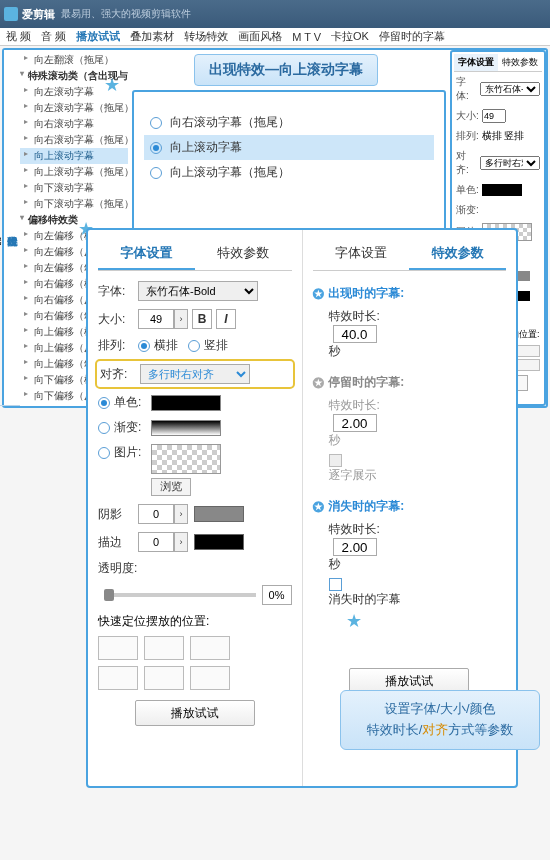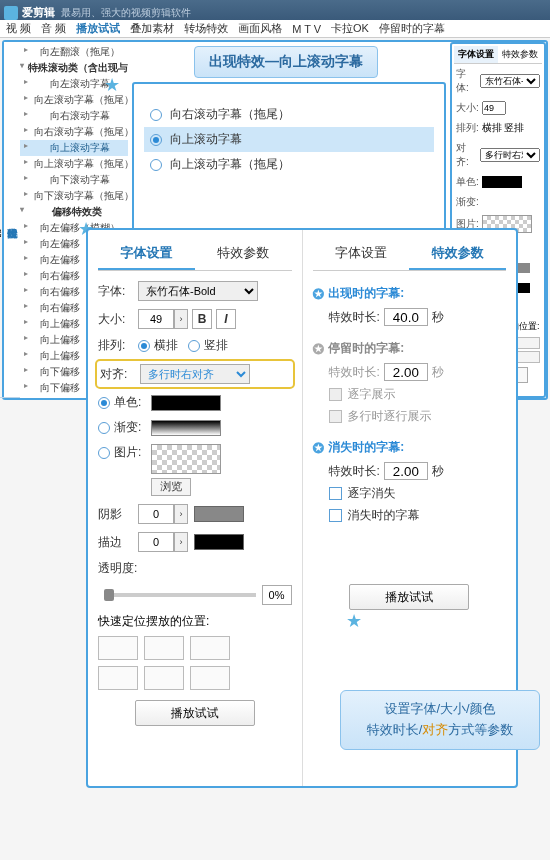--- a/index.html
+++ b/index.html
@@ -1,32 +1,32 @@
 <!DOCTYPE html>
 <html><head>
 <meta charset="utf-8">
 <style>
 * { margin: 0; padding: 0; box-sizing: border-box; font-family: "Microsoft YaHei", sans-serif; }
 body { width: 550px; height: 860px; background: #f5f5f5; position: relative; overflow: hidden; font-size: 11px; }
 
-.titlebar { height: 20px; background: linear-gradient(#4a6b8a,#3a5a7a); color: #fff; display: flex; align-items: flex-end; padding: 0 4px; }
+.titlebar { height: 28px; background: linear-gradient(#4a6b8a,#3a5a7a); color: #fff; display: flex; align-items: center; padding: 0 4px; }
 .titlebar .logo { width: 14px; height: 14px; background: #5bb3e0; border-radius: 2px; margin-right: 4px; }
 .titlebar .title { font-size: 11px; font-weight: bold; }
 .titlebar .sub { font-size: 10px; color: #bcd; margin-left: 6px; }
 
 .menubar { height: 18px; background: #fff; border-bottom: 1px solid #ccc; display: flex; align-items: center; padding: 0 6px; gap: 10px; font-size: 11px; color: #333; }
 .menubar span { cursor: pointer; }
 
 .main-wrap { display: flex; height: 360px; border: 2px solid #4aa3e0; border-radius: 3px; margin: 2px; background: #fff; }
 
 .side-tabs { width: 16px; background: linear-gradient(#e8f2fb,#d4e8f7); display: flex; flex-direction: column; writing-mode: vertical-rl; font-size: 10px; }
 .side-tabs .st { padding: 6px 1px; border-bottom: 1px solid #bcd4e8; text-align: center; cursor: pointer; }
 .side-tabs .st.active { background: #fff; color: #2577b5; font-weight: bold; }
 
-.tree { width: 108px; background: #fff; overflow: hidden; font-size: 10px; color: #444; padding: 2px 0; text-align: center; }
+.tree { width: 108px; background: #fff; overflow: hidden; font-size: 10px; color: #444; padding: 2px 0; }
 .tree .node { padding: 1px 2px 1px 14px; position: relative; white-space: nowrap; cursor: pointer; }
 .tree .node::before { content: "▸"; position: absolute; left: 4px; color: #888; font-size: 8px; }
 .tree .node.sel { background: #cde6f9; color: #1a5a8a; }
 .tree .cat { font-weight: bold; color: #333; padding-left: 8px; }
 .tree .cat::before { content: "▾"; left: 0; }
 
 .center { flex: 1; border: 2px solid #4aa3e0; border-radius: 3px; margin: 40px 4px 4px 4px; background: #fff; padding: 10px; position: relative; }
 .callout1 { position: absolute; top: -38px; left: 60px; background: linear-gradient(#e4f1fc,#c9e3f8); border: 1px solid #8ac2ec; border-radius: 4px; padding: 6px 14px; color: #2b6aa0; font-size: 14px; font-weight: bold; }
 .radio-list { margin-top: 8px; }
 .radio-list .rrow { display: flex; align-items: center; padding: 4px 6px; font-size: 12px; color: #333; }
@@ -73,21 +73,21 @@
 .frow .pct { width: 30px; text-align: center; border: 1px solid #aaa; height: 18px; font-size: 11px; }
 
 .posgrid { display: grid; grid-template-columns: repeat(3,40px); grid-template-rows: repeat(2,24px); gap: 6px; margin-top: 6px; }
 .posgrid div { border: 1px solid #bbb; background: #fafafa; cursor: pointer; }
 
 .section { margin: 14px 0; }
 .section .shdr { display: flex; align-items: center; font-size: 12px; font-weight: bold; color: #2b8ad6; margin-bottom: 6px; }
 .section .shdr .star { color: #4aa3e0; margin-right: 4px; font-size: 14px; }
 .section.gray .shdr { color: #888; }
 .section.gray .shdr .star { color: #aaa; }
-.section .srow { display: flex; align-items: center; margin: 5px 0 5px 16px; font-size: 12px; color: #333; }
+.section .srow { display: flex; margin: 5px 0 5px 16px; font-size: 12px; color: #333; flex-direction: column; }
 .section.gray .srow { color: #999; }
 .section .srow .cb { width: 13px; height: 13px; border: 1px solid #5a9ed6; margin-right: 6px; cursor: pointer; }
 .section.gray .srow .cb { border-color: #bbb; background: #eee; }
 .section .srow .dur { width: 44px; height: 18px; border: 1px solid #aaa; text-align: center; margin: 0 4px; }
 
 .playbtn { width: 120px; height: 26px; border: 1px solid #aaa; background: linear-gradient(#fff,#eee); text-align: center; line-height: 24px; font-size: 12px; margin: 10px auto 0; cursor: pointer; border-radius: 2px; }
 
 .callout2 { position: absolute; right: 10px; bottom: 110px; width: 200px; background: linear-gradient(#e4f1fc,#c9e3f8); border: 1px solid #8ac2ec; border-radius: 6px; padding: 8px 8px; color: #2b6aa0; font-size: 13px; line-height: 1.6; text-align: center; }
 .callout2 .y { color: #d68a00; }
 
@@ -361,42 +361,34 @@
         </div>
       <div class="srow">
           <span>特效时长:</span>
           <input class="dur" type="text" value="2.00" style="">
           <span>秒</span>
         </div>
       <div class="srow">
           <span class="cb"></span>
           <span>逐字展示</span>
         </div>
-      <div class="srow">
-          <span class="cb"></span>
-          <span>多行时逐行展示</span>
-        </div>
     </div>
 
     <div class="section">
       <div class="shdr">
           <span class="star">✪</span>
           <span>消失时的字幕:</span>
         </div>
       <div class="srow">
           <span>特效时长:</span>
           <input class="dur" type="text" value="2.00" style="">
           <span>秒</span>
         </div>
       <div class="srow">
           <span class="cb"></span>
-          <span>逐字消失</span>
-        </div>
-      <div class="srow">
-          <span class="cb"></span>
           <span>消失时的字幕</span>
         </div>
     </div>
 
     <div class="playbtn" style="margin-top:60px">播放试试</div>
   </div>
 </div>
 
 <div class="star-badge sb3">★</div>
 

